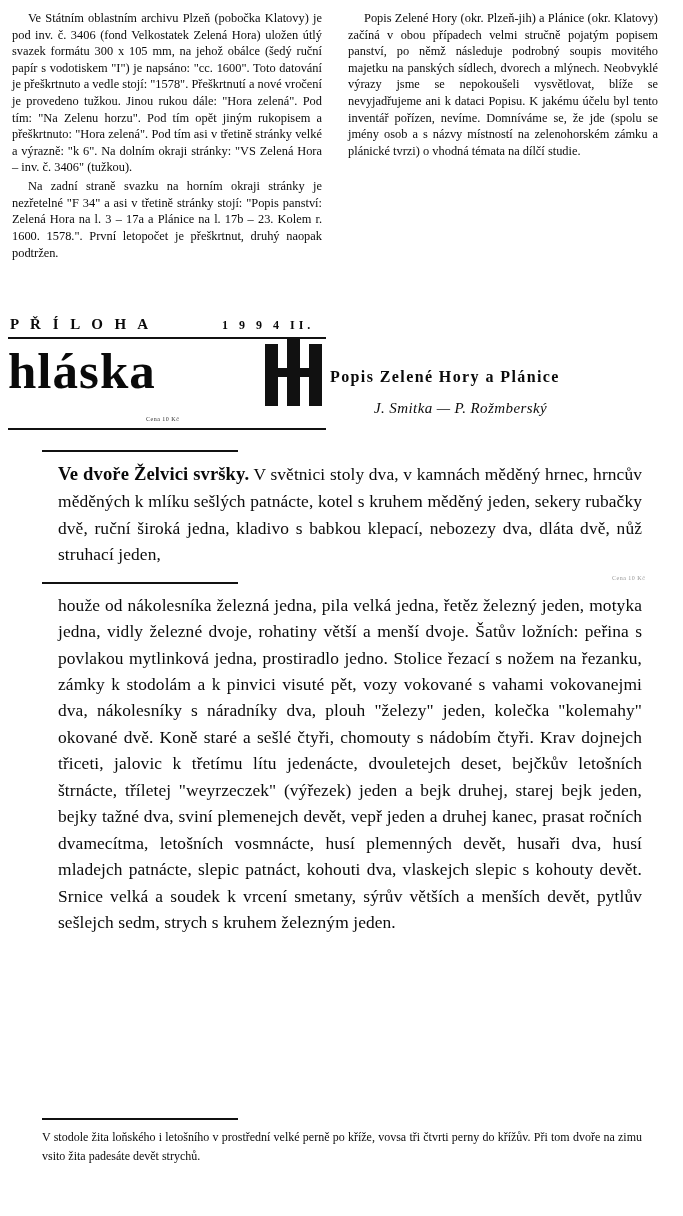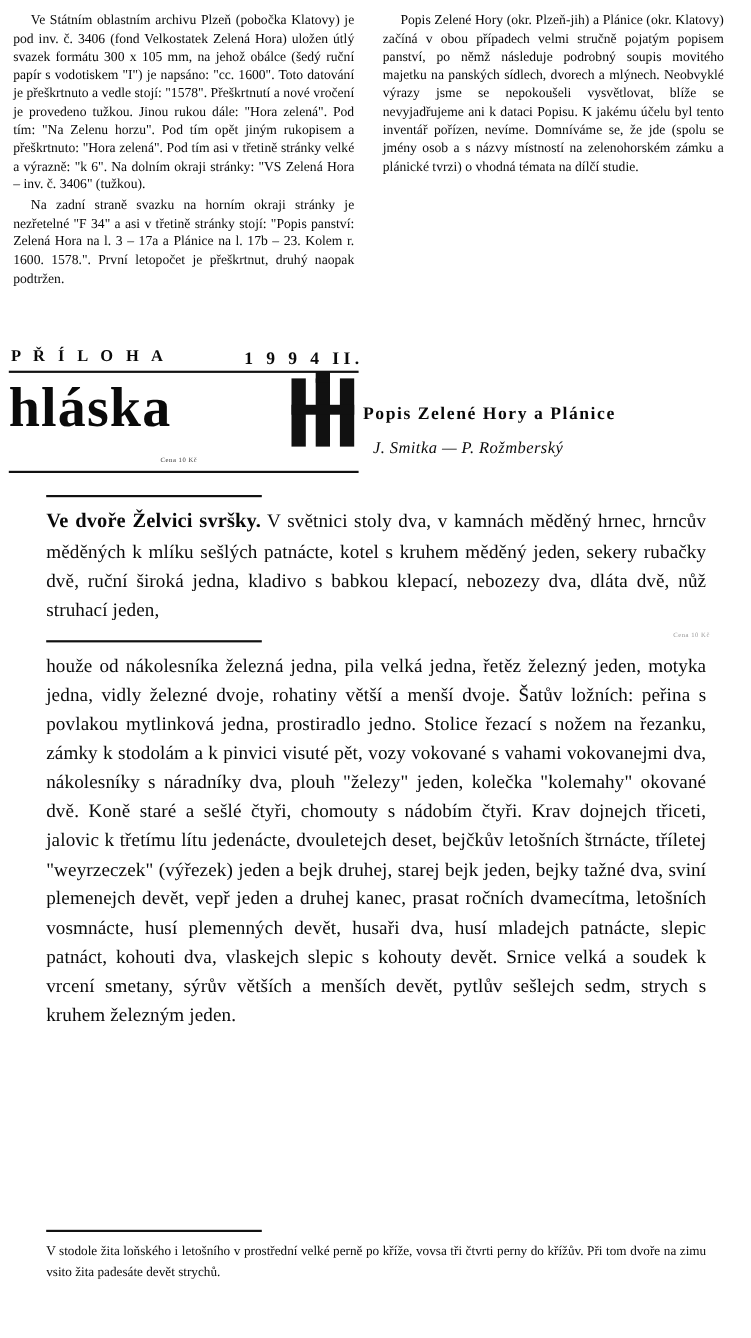--- a/index.html
+++ b/index.html
@@ -68,21 +68,21 @@
     font-family: "Liberation Serif", serif;
     font-weight: bold;
     font-size: 15px;
     letter-spacing: 4px;
   }
   .mast-year {
     position: absolute;
     left: 222px;
     top: 8px;
     font-weight: bold;
-    font-size: 16px;
+    font-size: 12px;
     letter-spacing: 4px;
   }
   .mast-rule-top {
     position: absolute;
     left: 8px;
     top: 27px;
     width: 318px;
     height: 2px;
     background: #111;
   }
@@ -142,21 +142,21 @@
     position: absolute;
     left: 330px;
     top: 58px;
     font-size: 16px;
     font-weight: bold;
     letter-spacing: 1.4px;
     white-space: nowrap;
   }
   .mast-authors {
     position: absolute;
-    left: 339px;
+    left: 374px;
     top: 90px;
     font-size: 15px;
     font-style: italic;
     letter-spacing: .4px;
     white-space: nowrap;
   }
 
   
   .doc-body {
     position: absolute;
@@ -168,21 +168,21 @@
     width: 196px;
     height: 2px;
     background: #111;
     margin: 0 0 8px 0;
   }
   .para {
     font-family: "Liberation Serif", serif;
     font-size: 17.4px;
     line-height: 1.52;
     text-align: justify;
-    margin: 0 0 12px 0;
+    margin: 0 0 12px 16px;
     letter-spacing: .1px;
   }
   .para.first { margin-bottom: 14px; }
   .para .lead { font-weight: bold; font-size: 18.6px; }
   .para .semi { font-weight: normal; }
 
   .footer-block {
     position: absolute;
     left: 42px;
     top: 1118px;

